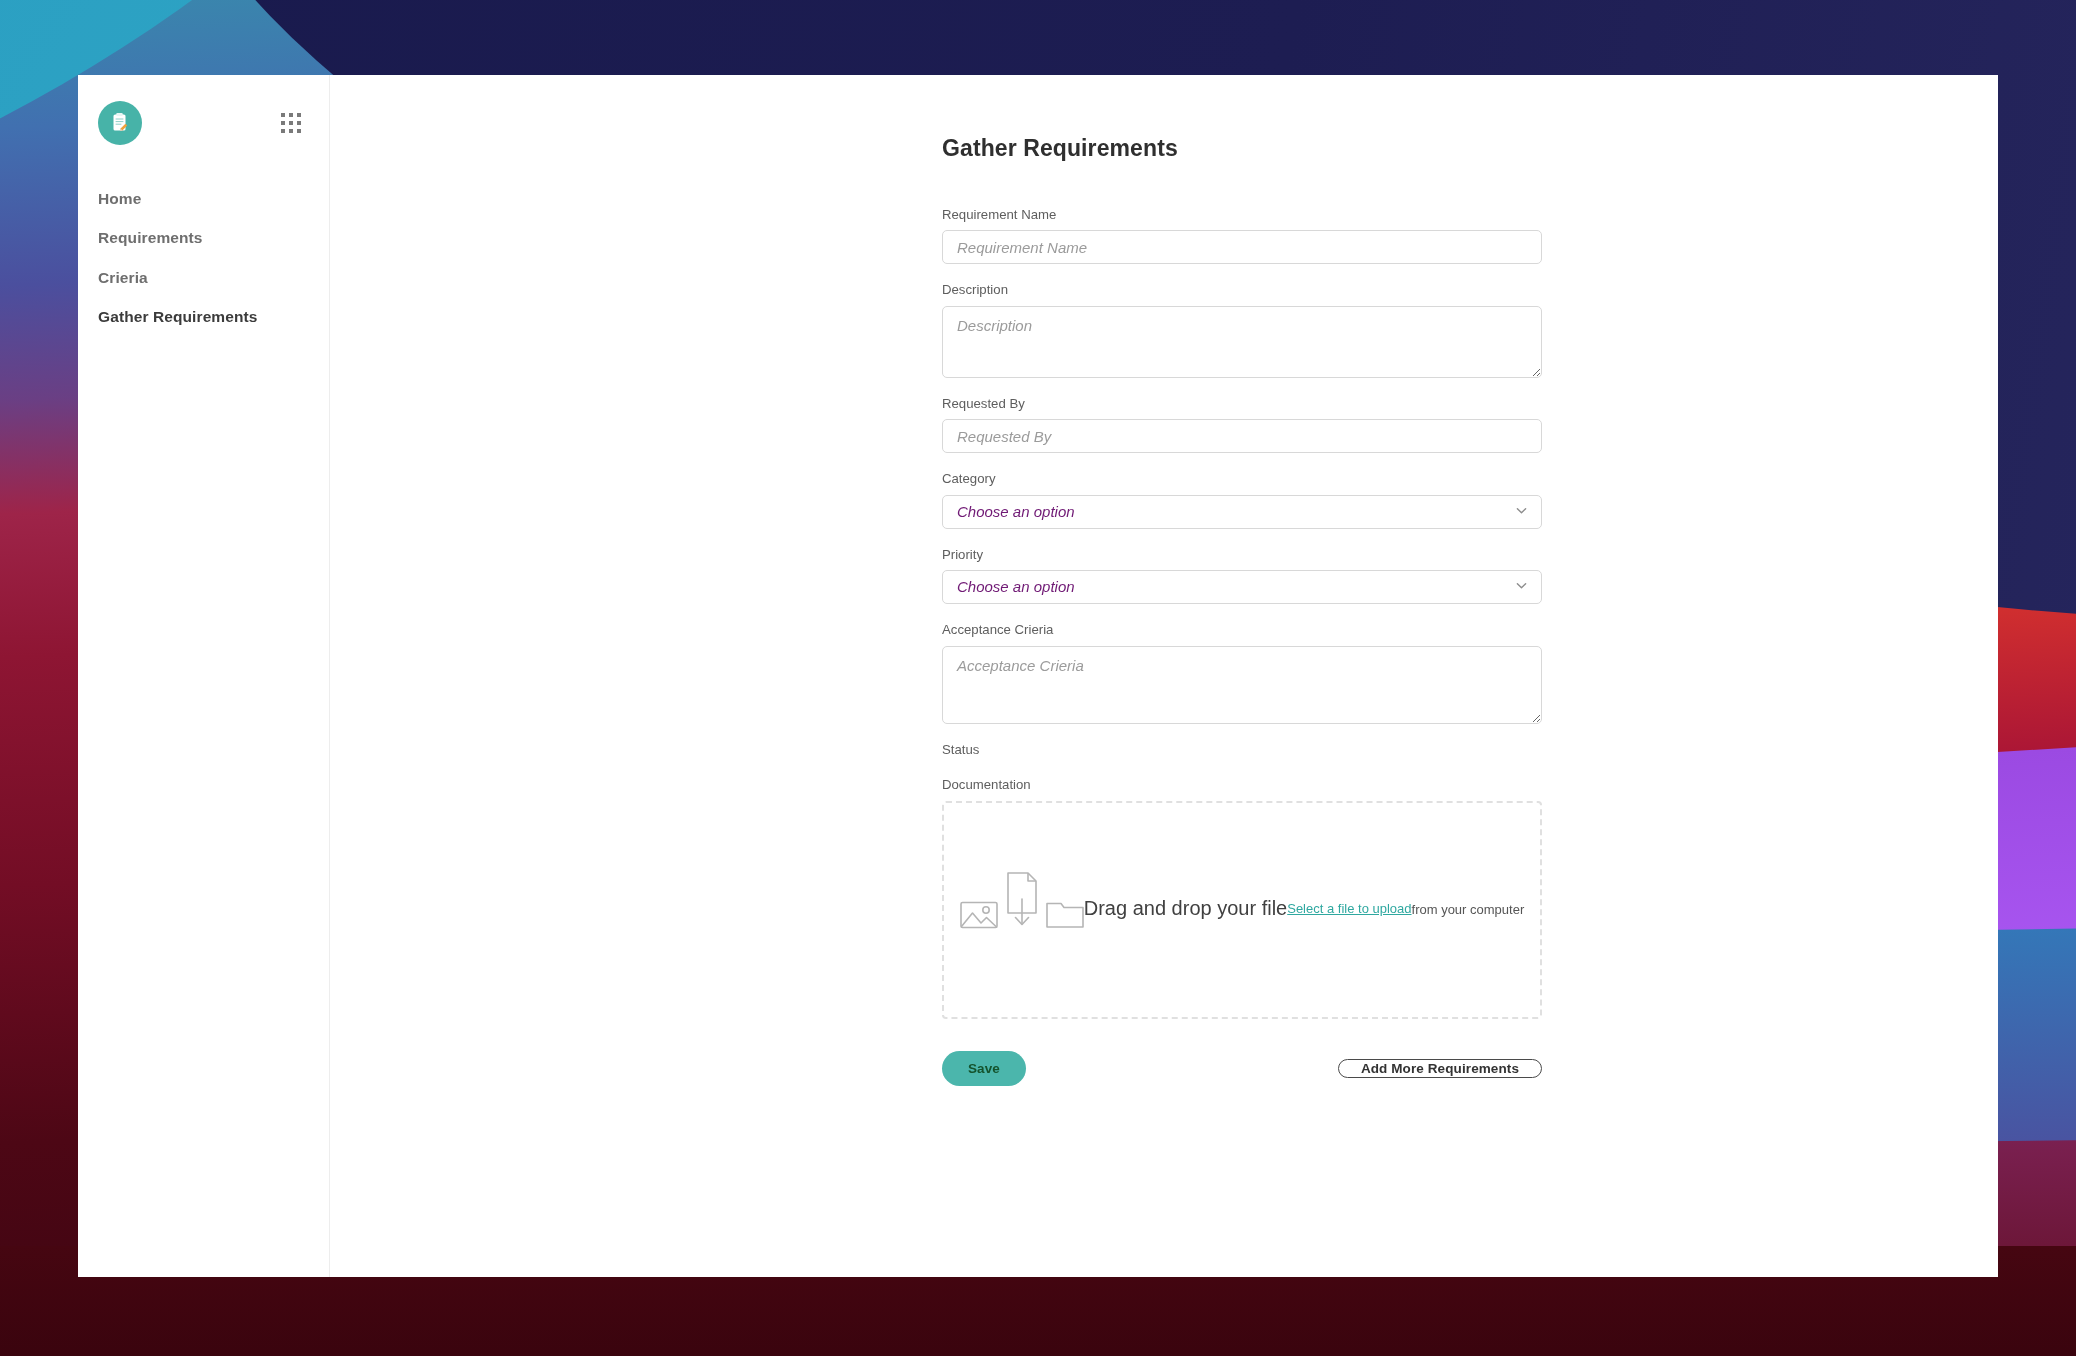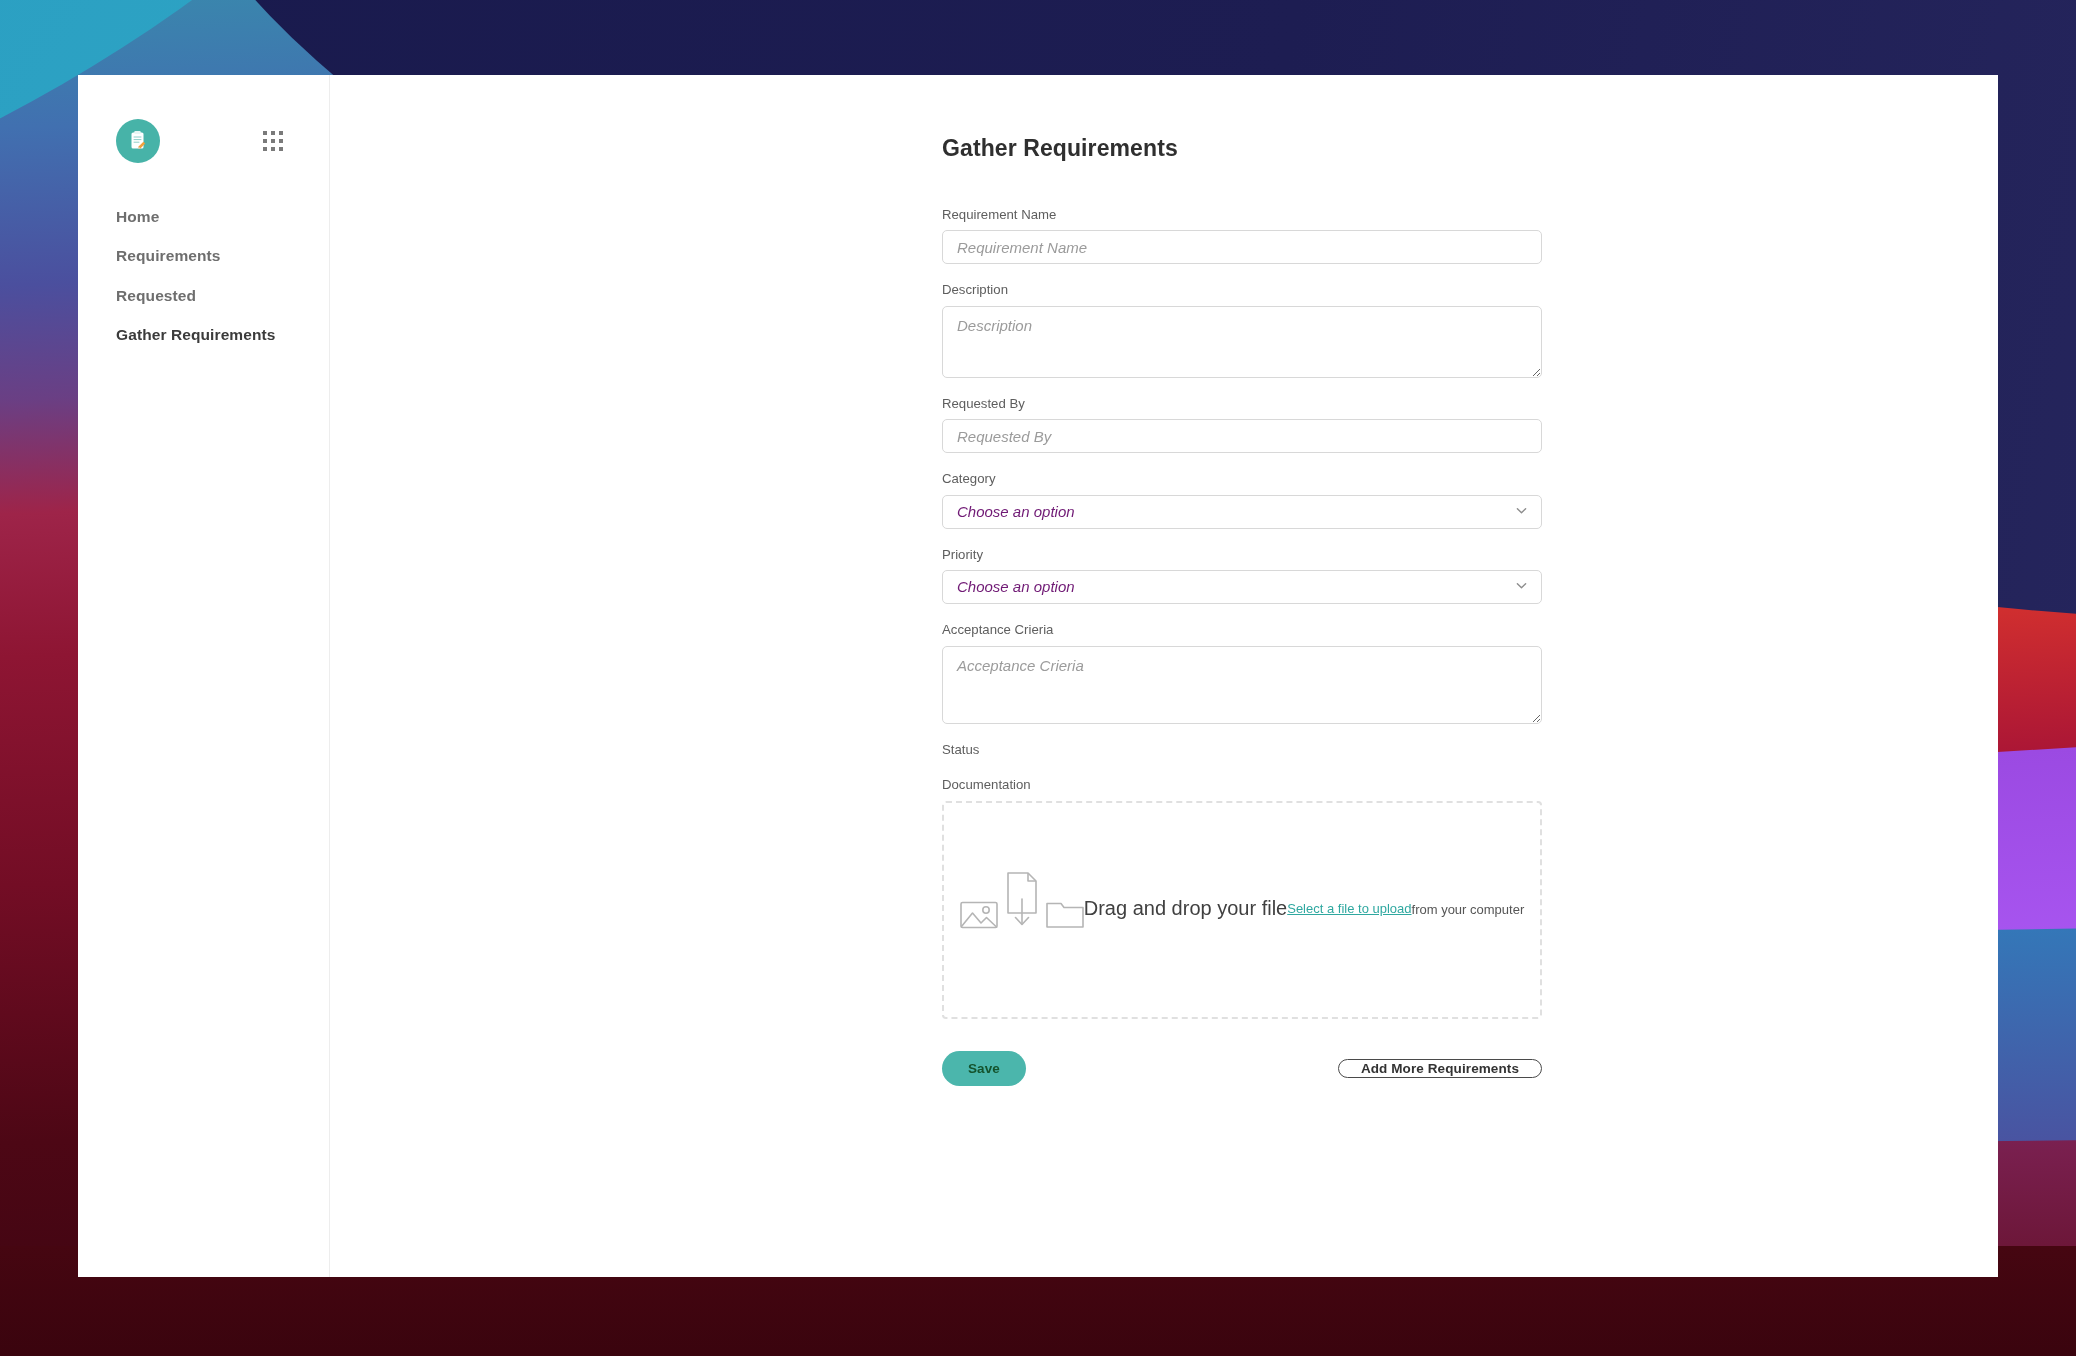--- a/index.html
+++ b/index.html
@@ -73,21 +73,21 @@
     display: flex;
     overflow: hidden;
   }
 
   
   #sidebar {
     width: 252px;
     flex: 0 0 252px;
     background: #ffffff;
     border-right: 1px solid #ededed;
-    padding: 18px;
+    padding: 0;
     position: relative;
   }
   .sidebar-head {
     display: flex; align-items: center; justify-content: space-between;
     padding: 26px 28px 0 20px;
   }
   .logo-circle {
     width: 44px; height: 44px; border-radius: 50%;
     background: #47b3a8;
     display: flex; align-items: center; justify-content: center;
@@ -281,21 +281,21 @@
           <i></i>
           <i></i>
           <i></i>
           <i></i>
       </div>
     </div>
 
     <nav class="nav-list">
       <a class="nav-item">Home</a>
       <a class="nav-item">Requirements</a>
-      <a class="nav-item">Requested</a>
+      <a class="nav-item">Crieria</a>
       <a class="nav-item active">Gather Requirements</a>
     </nav>
   </aside>
 
   <main id="main">
     <div id="form-wrap">
 
       <h1 id="page-title">Gather Requirements</h1>
 
       <div class="field">

